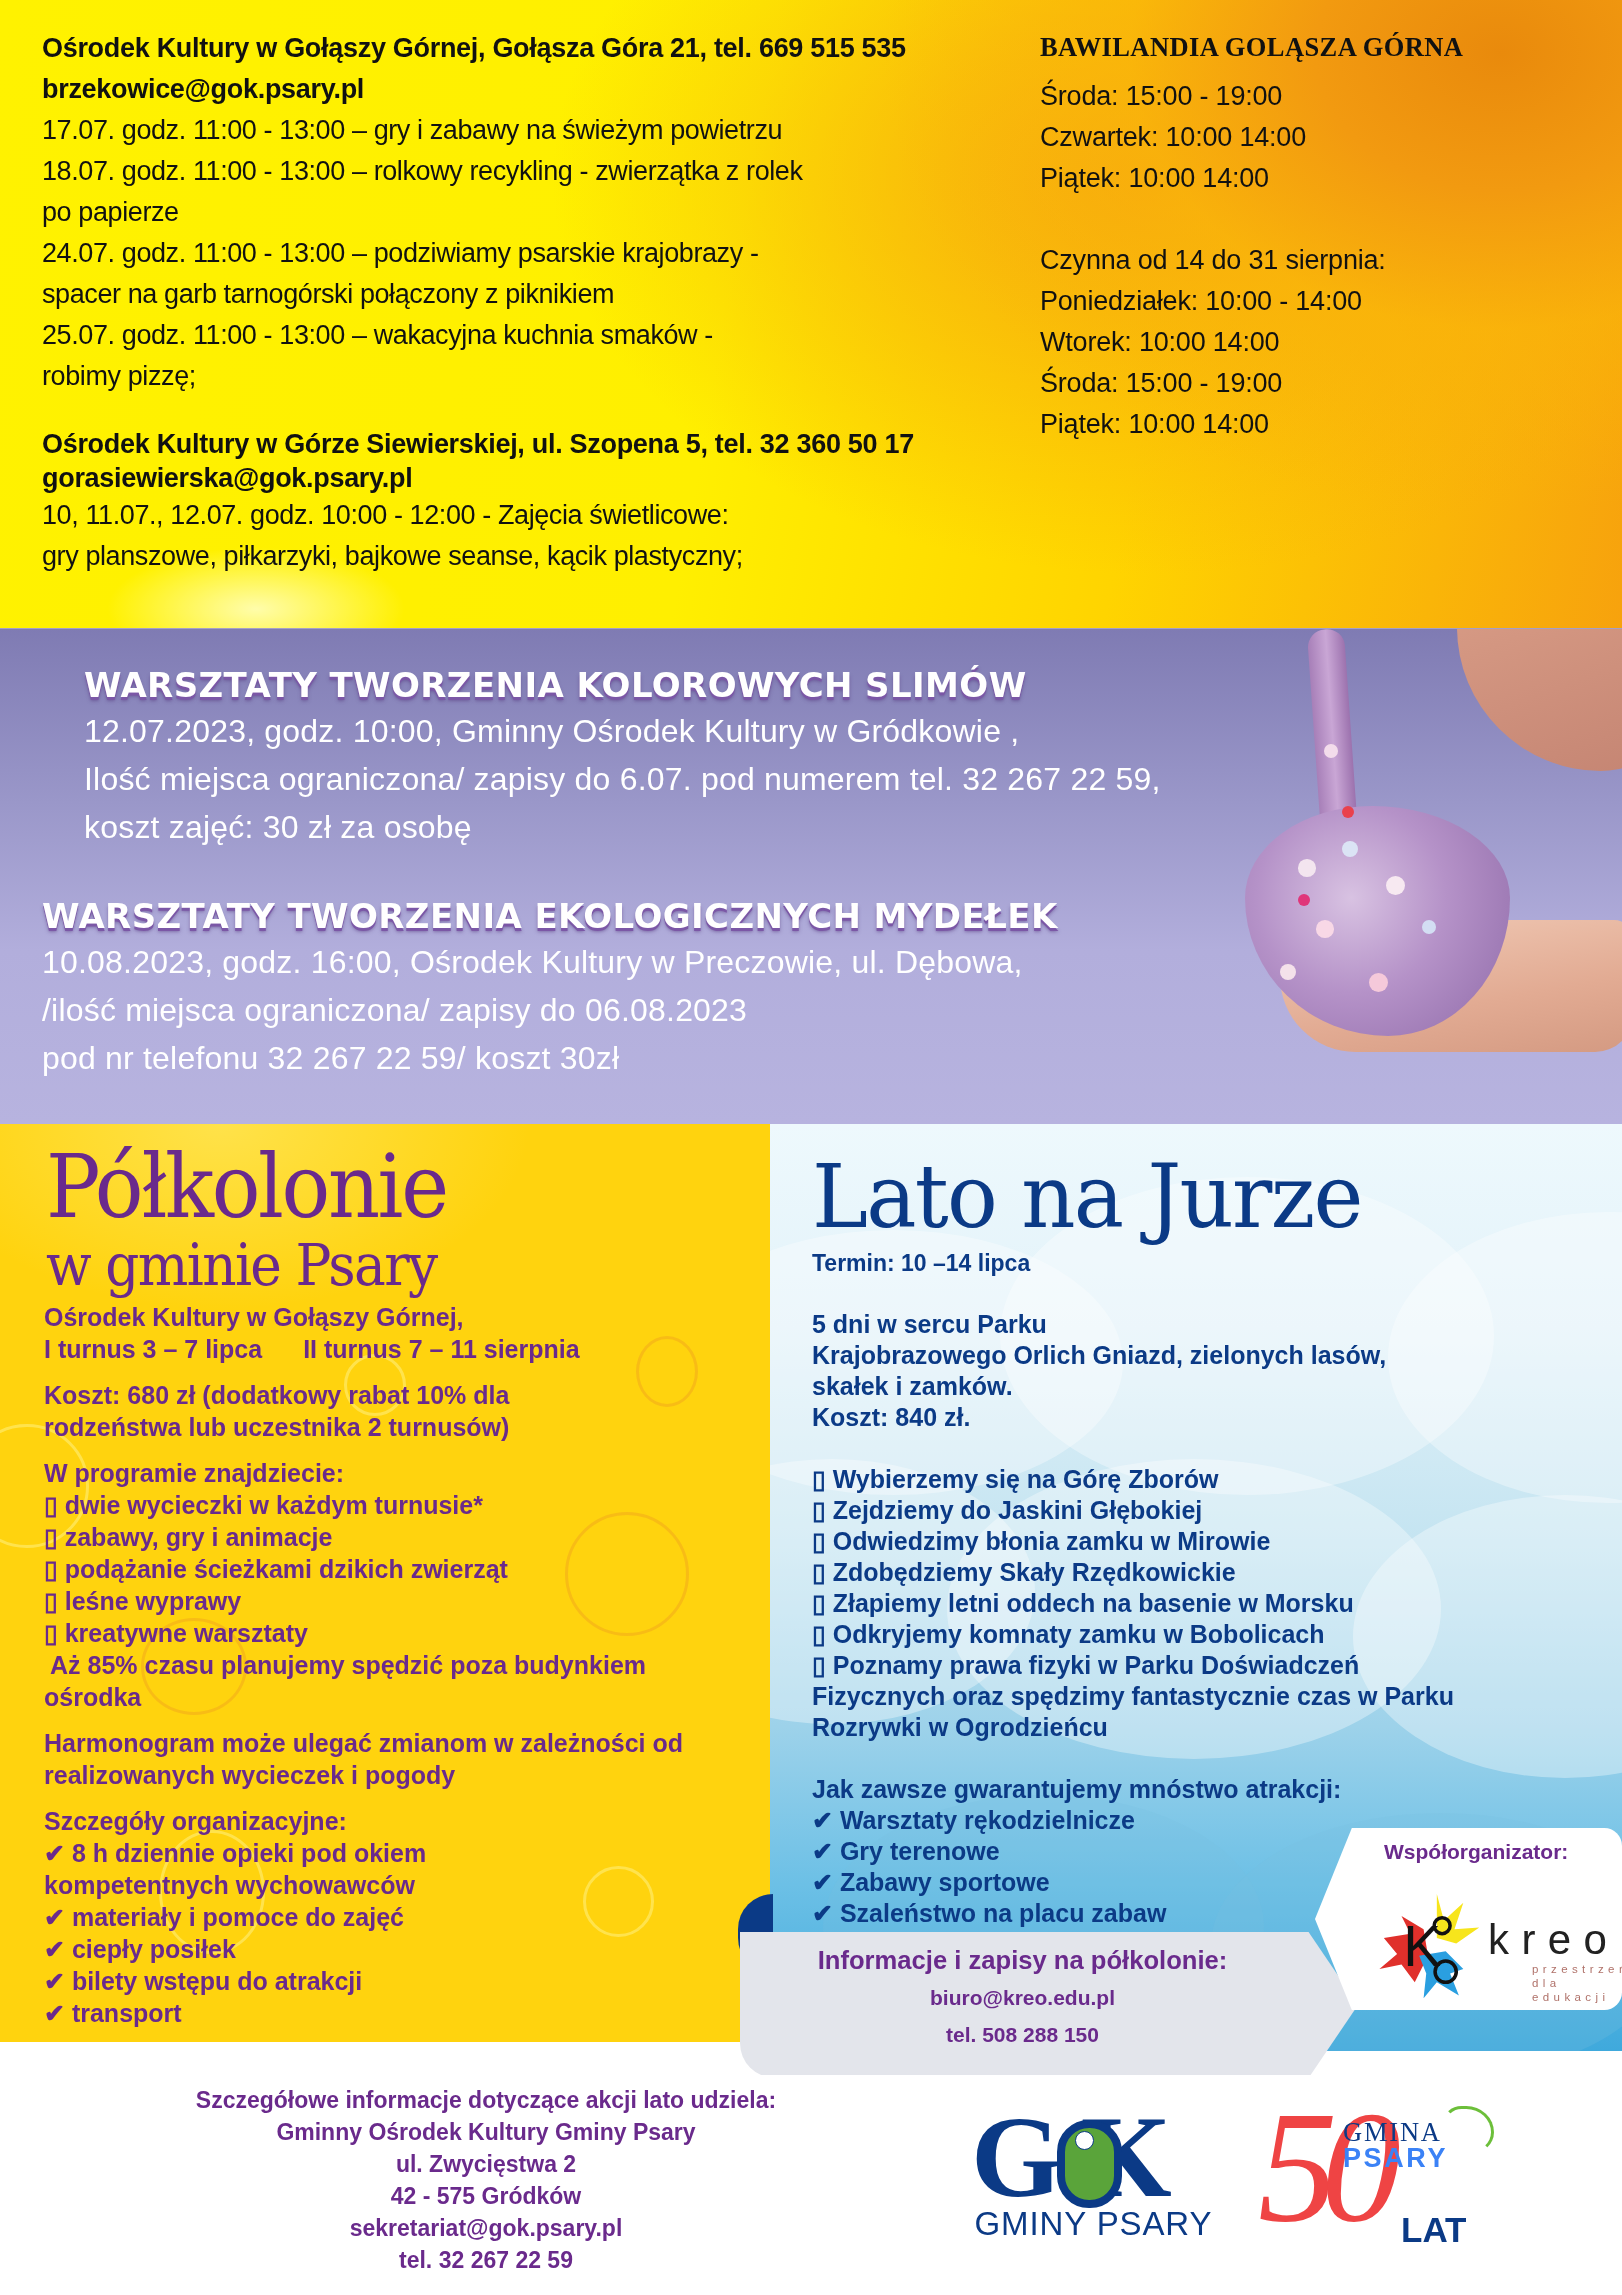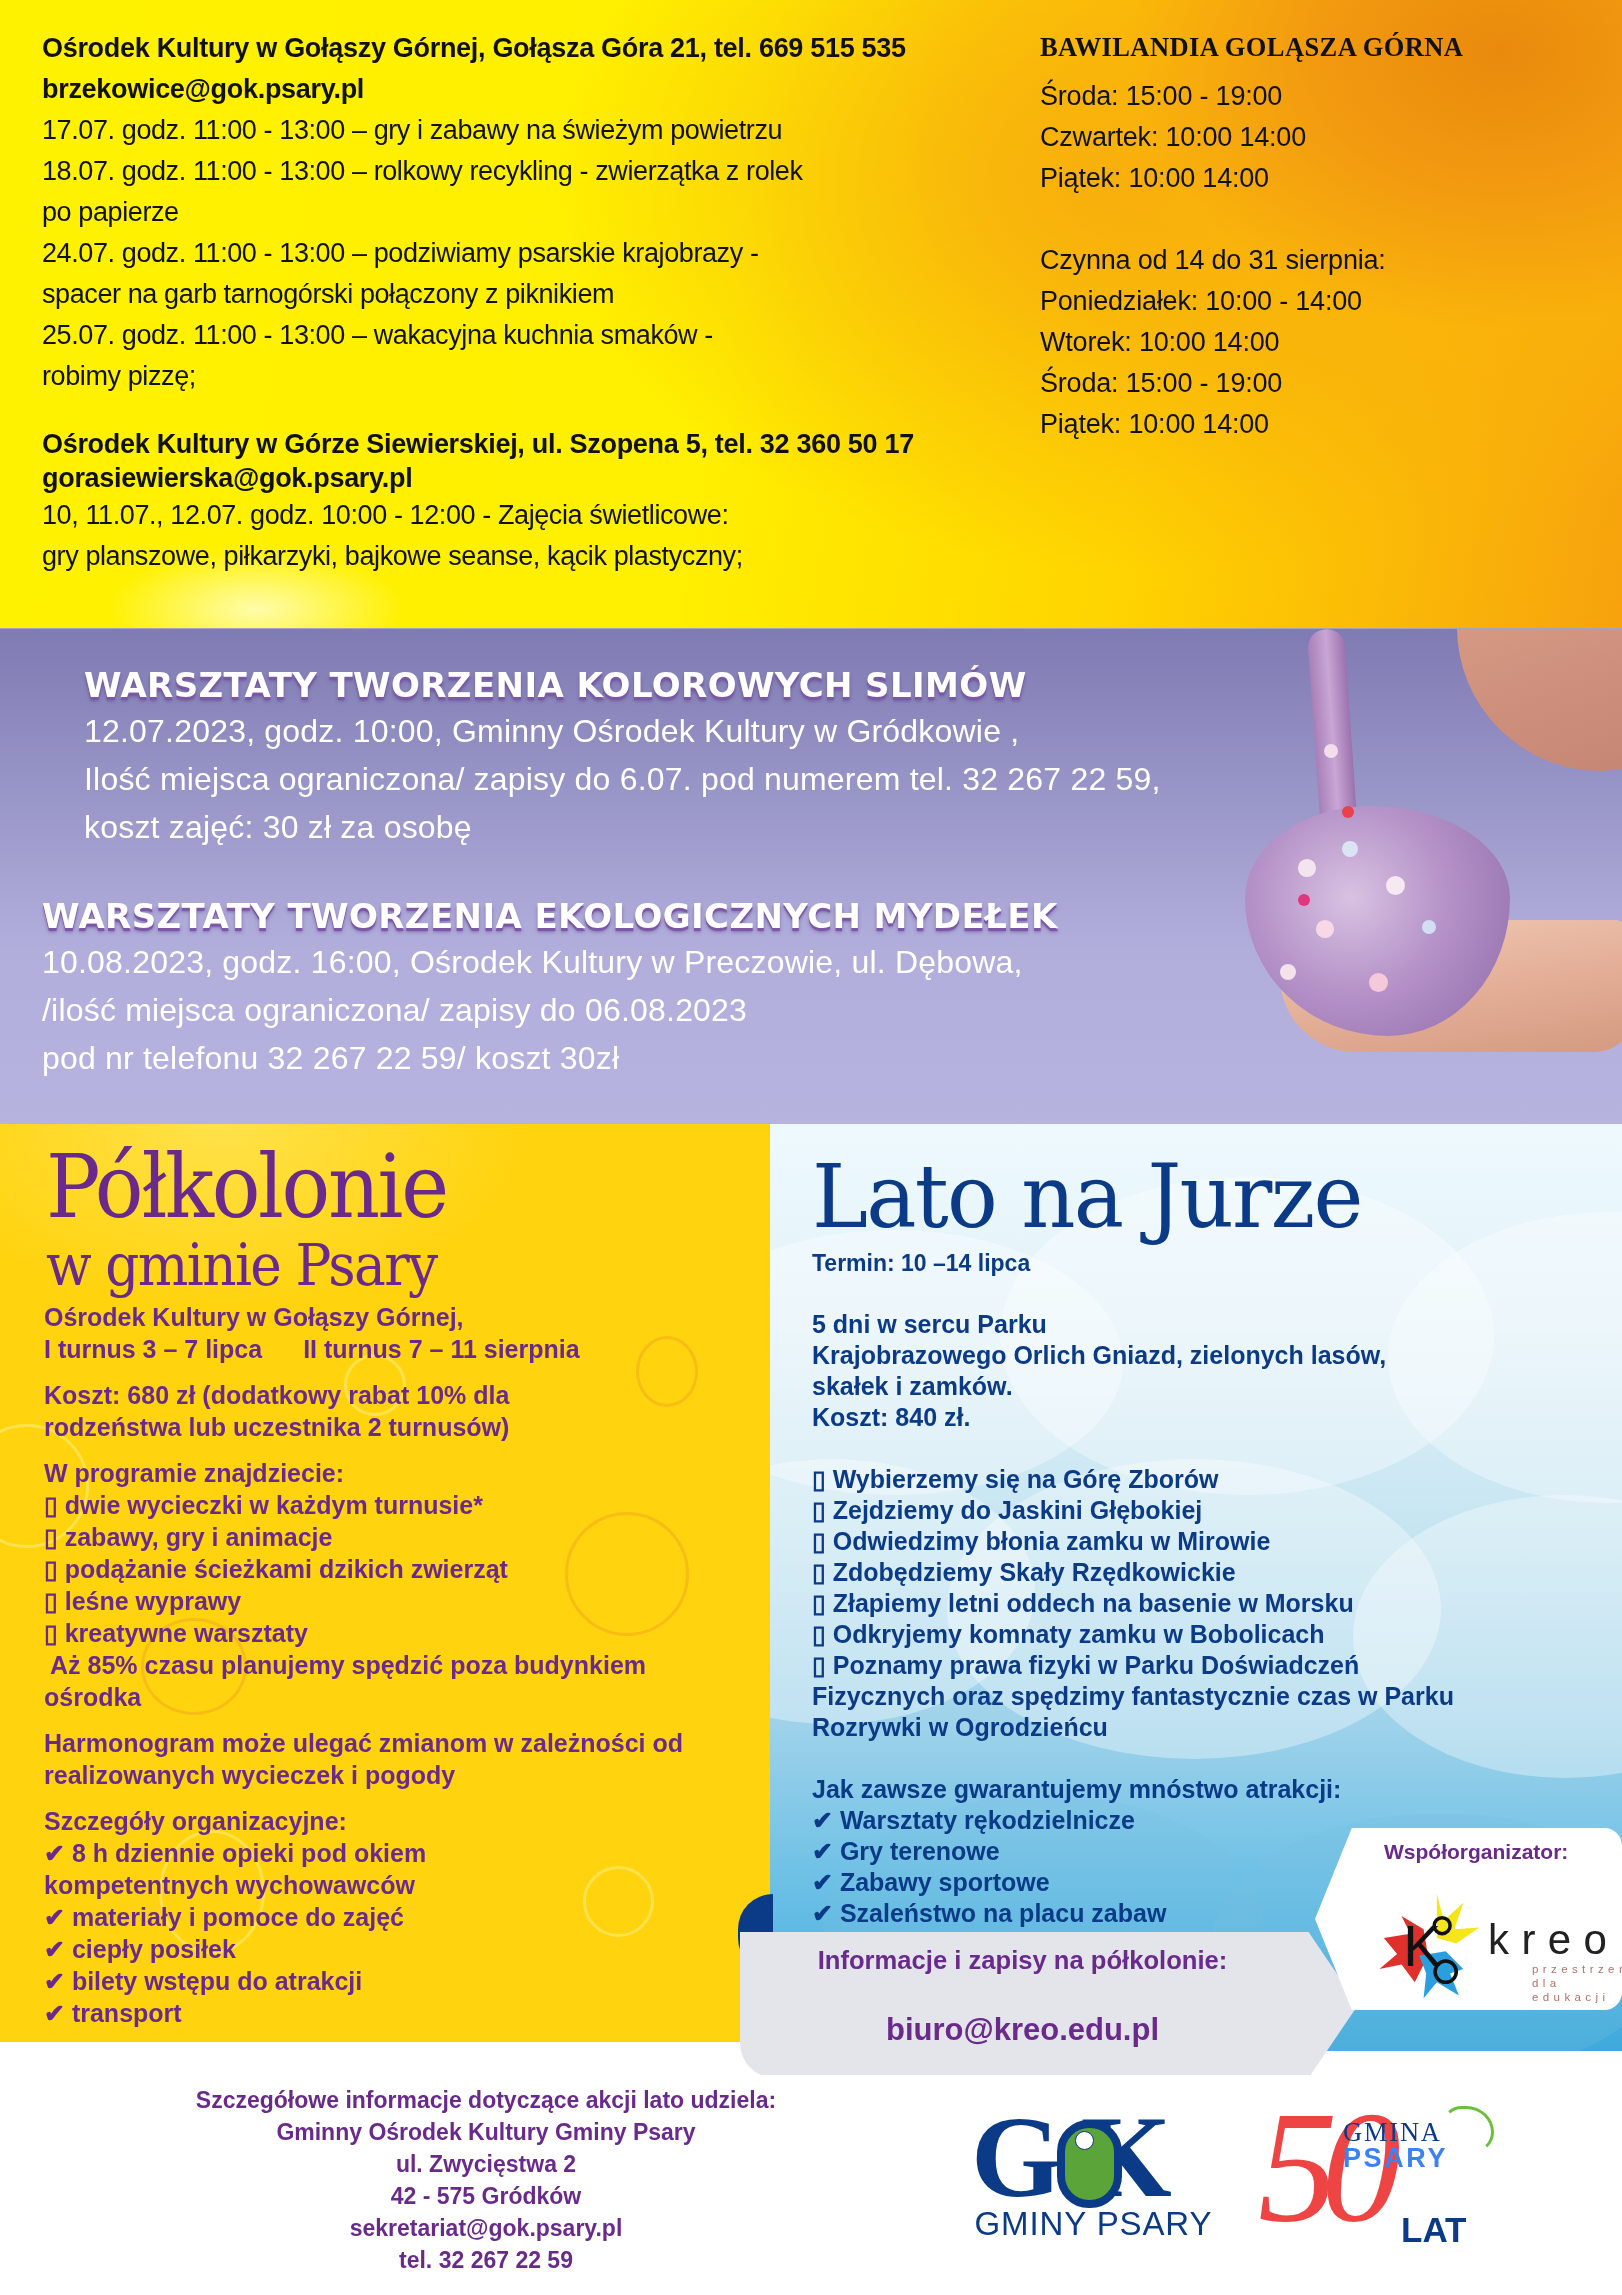--- a/index.html
+++ b/index.html
@@ -97,21 +97,21 @@
   
   .info-card {
     position: absolute; left: 740px; top: 1932px; width: 618px; height: 146px;
     background: #e3e5eb;
     clip-path: polygon(0 0, 92% 0, 100% 50%, 92% 100%, 0 100%);
     border-radius: 0 0 0 35px;
   }
   .info-tab { position: absolute; left: 738px; top: 1894px; width: 35px; height: 79px; background: #0b3a86; border-radius: 35px 0 0 35px; }
   .info-text { position: absolute; left: 740px; top: 1942px; width: 565px; text-align: center; color: #6a2a8c; font-weight: bold; }
   .info-text .h { font-size: 25.6px; line-height: 37px; }
-  .info-text .l { font-size: 31px; line-height: 37px; margin-top: 32px; }
+  .info-text .l { font-size: 21px; line-height: 37px; }
 
   
   .coorg {
     position: absolute; left: 1315px; top: 1828px; width: 307px; height: 182px; background: #ffffff;
     clip-path: polygon(12% 0, 100% 0, 100% 100%, 12% 100%, 0 50%);
     border-radius: 17.7px;
   }
   .coorg .lbl { position: absolute; left: 69px; top: 12.4px; color: #6a2a8c; font-weight: bold; font-size: 21px; }
   .kreo-splash { position: absolute; left: 60px; top: 57px; width: 106px; height: 115px; }
   .kreo-word { position: absolute; left: 173px; top: 88px; font-size: 42px; letter-spacing: 12.4px; color: #222; font-family: "Liberation Sans", sans-serif; font-weight: normal; }

